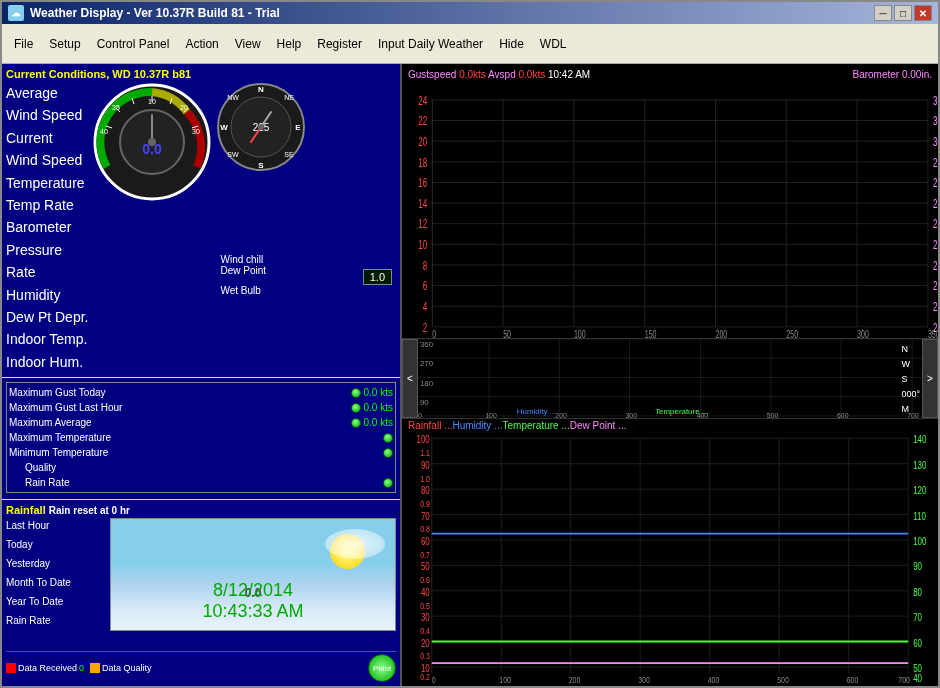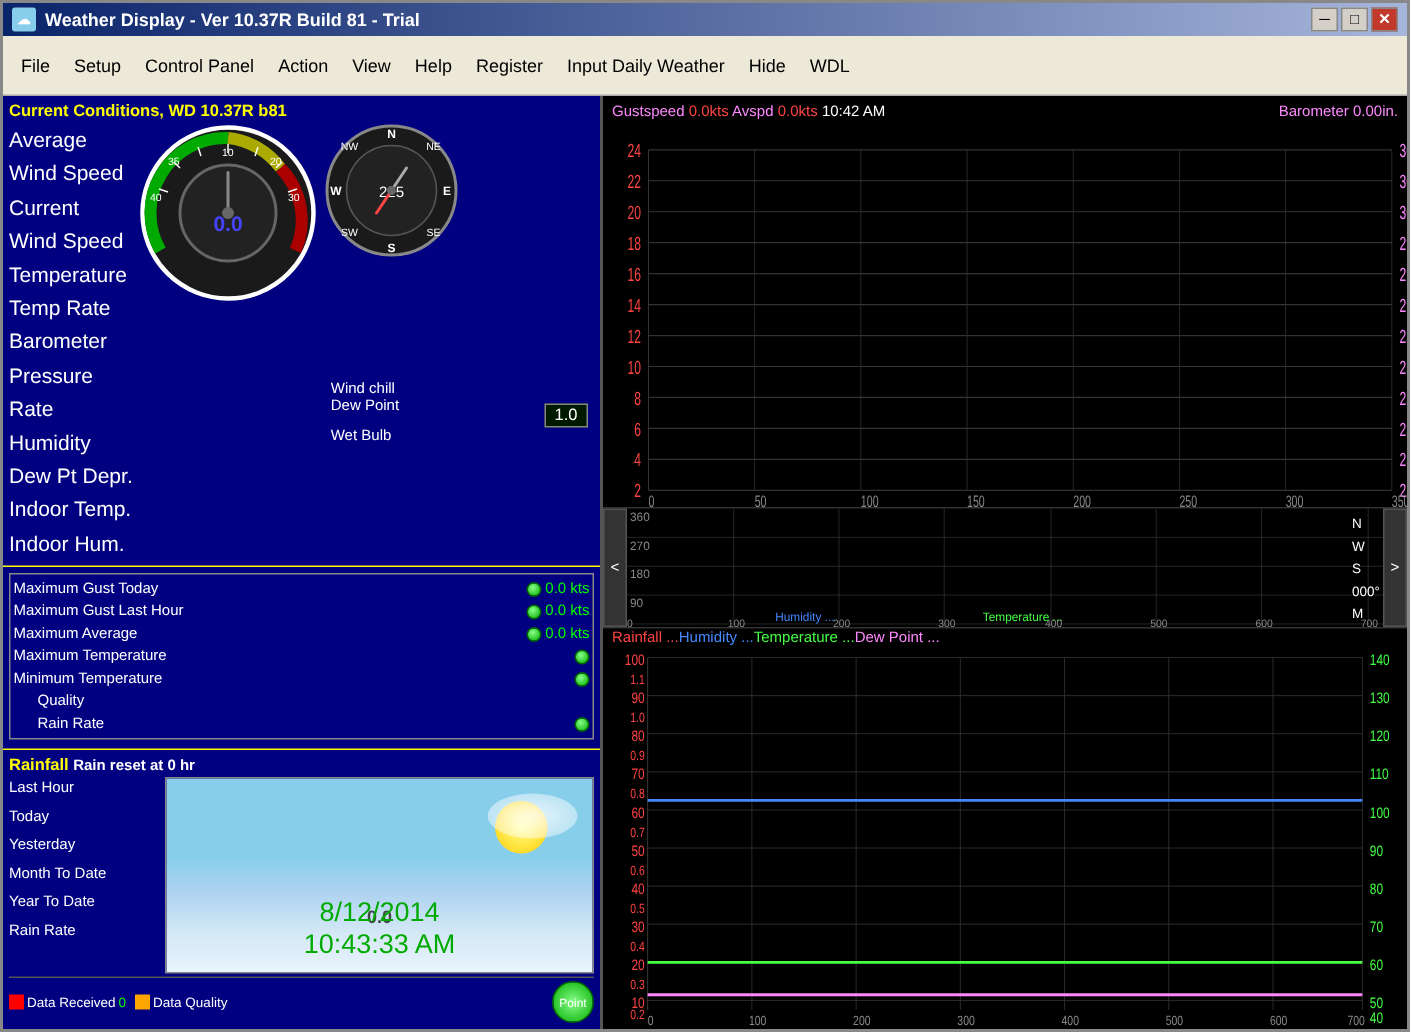--- a/index.html
+++ b/index.html
@@ -228,21 +228,21 @@
       text-align: center;
       color: #00aa00;
       font-size: 18px;
       font-weight: normal;
       white-space: nowrap;
     }
     .rainfall-bottom {
       display: flex;
       align-items: center;
       gap: 6px;
-      margin-top: 2px;
+      margin-top: 20px;
       padding-top: 2px;
       border-top: 1px solid #555;
     }
     .data-indicator {
       display: flex;
       align-items: center;
       gap: 2px;
     }
     .red-box { width: 10px; height: 10px; background: red; }
     .orange-box { width: 10px; height: 10px; background: orange; }

